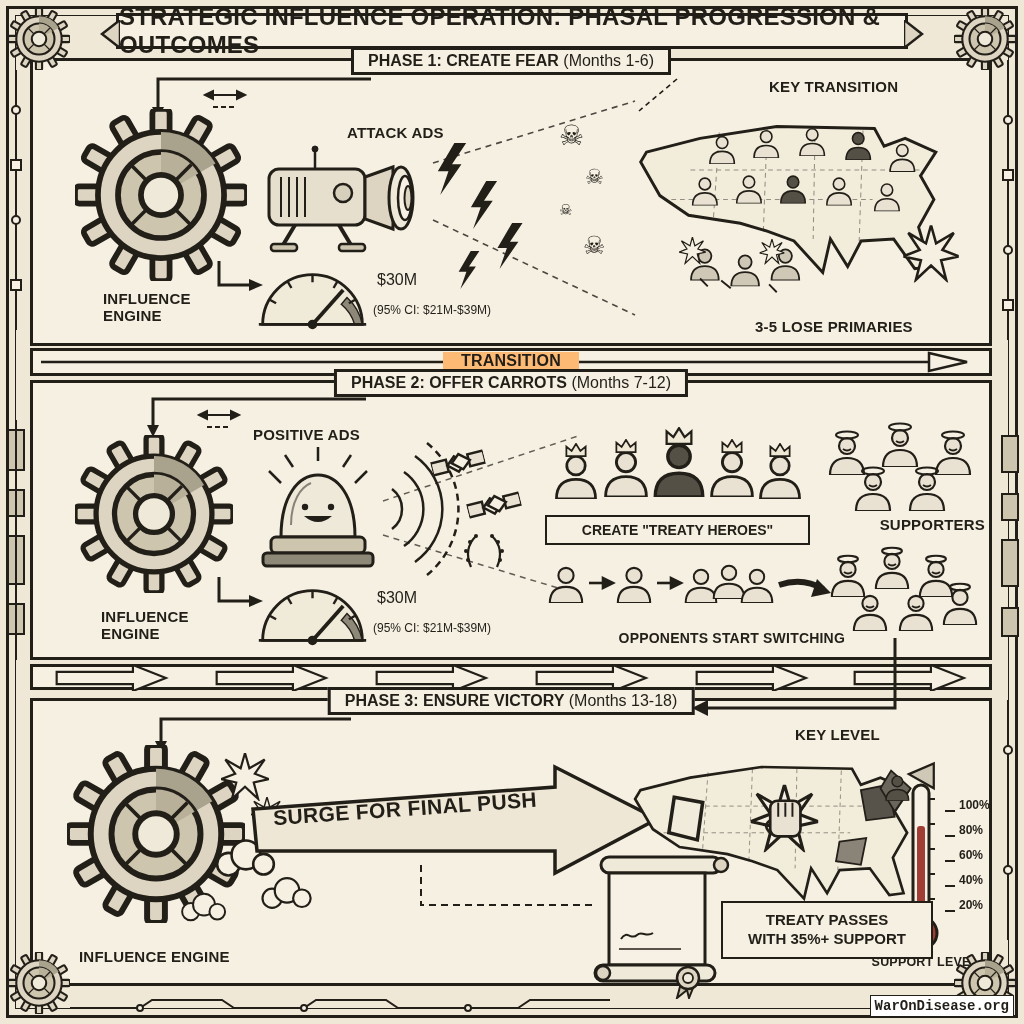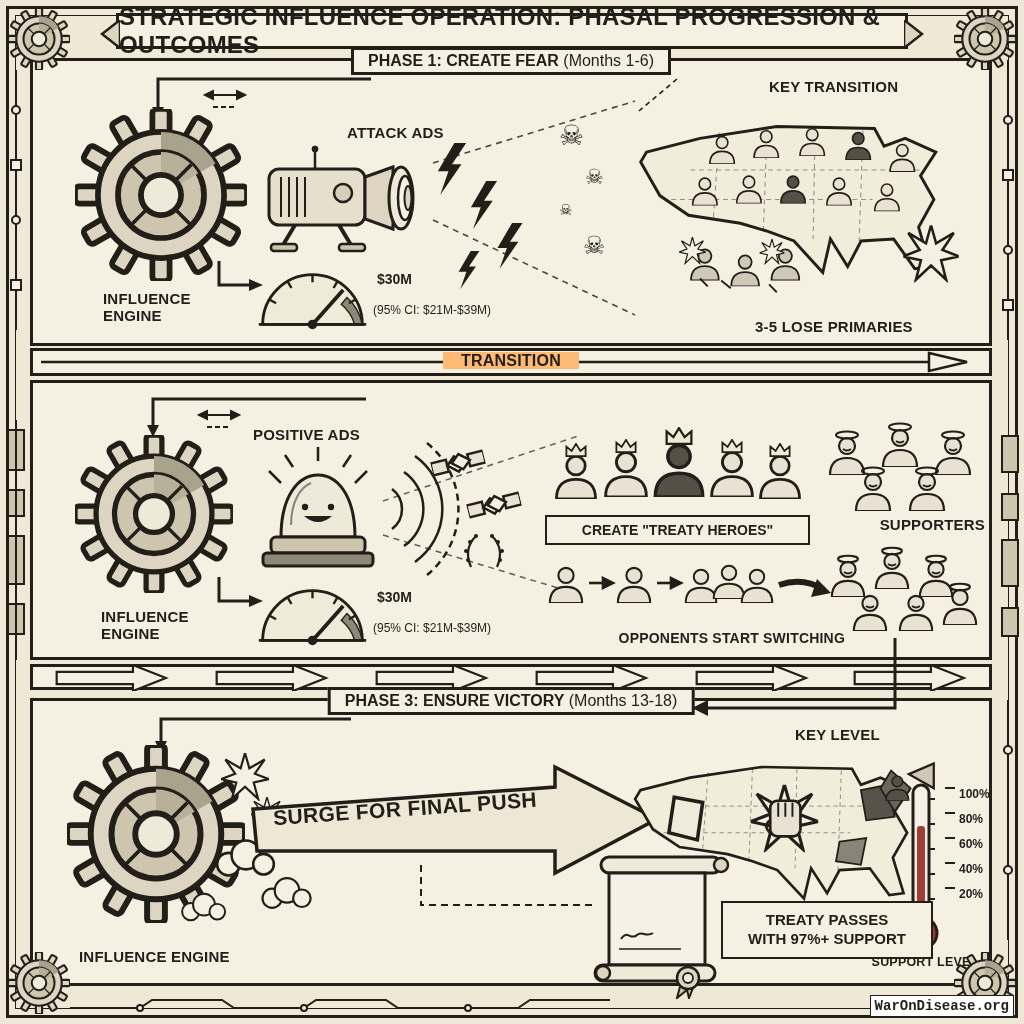--- a/index.html
+++ b/index.html
@@ -20,25 +20,25 @@
           background:#f5f0e2;border:3px solid #221e18;display:flex;align-items:center;
           justify-content:center;font-weight:bold;font-size:24px;letter-spacing:.2px;z-index:6}
   .banner{position:absolute;background:#f5f0e2;border:2.5px solid #221e18;display:flex;
           flex-direction:column;align-items:center;justify-content:center;text-align:center;
           font-weight:bold}
   .band{position:absolute;left:30px;width:962px;background:#f5f0e2;border:3px solid #221e18}
   .watermark{position:absolute;right:10px;top:995px;background:#ffffff;border:1.5px solid #221e18;
              padding:2px 4px;font-family:"Liberation Mono",monospace;font-weight:bold;
              font-size:14px;z-index:9}
   svg{display:block}
-  .money{font-weight:bold;font-size:14px}
+  .money{font-weight:normal;font-size:16px}
   .ci{font-size:12px}
   .surge-text{font-weight:bold;font-size:21px;letter-spacing:.4px;transform:rotate(-4deg);
               text-align:center}
-  .tick{height:25px;font-size:12px;font-weight:bold;display:flex;align-items:flex-start;gap:4px}
+  .tick{height:25px;font-size:12px;font-weight:bold;display:flex;align-items:flex-end;gap:4px}
   .tick:before{content:"";width:10px;height:2px;background:#221e18;display:inline-block}
 </style>
 </head>
 <body>
 
 <svg width="0" height="0" style="position:absolute">
   <defs>
     <symbol id="gear" viewBox="0 0 120 120">
       <g fill="#ddd5c1" stroke="#221e18" stroke-width="4">
         <rect x="54" y="0" width="12" height="18" rx="3" transform="rotate(0 60 60)"></rect>
@@ -312,20 +312,24 @@
   <svg class="abs" style="left:0;top:0" width="956" height="22">
     <line x1="8" y1="11" x2="896" y2="11" stroke="#221e18" stroke-width="2.5"></line>
     <polygon points="896,2 934,11 896,20" fill="#f5f0e2" stroke="#221e18" stroke-width="2.5"></polygon>
   </svg>
   <div class="abs lbl" style="left:0;top:1px;width:100%;text-align:center;font-size:16px">
     <span style="background:#fdba74;padding:0 18px">TRANSITION</span>
   </div>
 </div>
 
 <section class="panel" style="left:30px;top:380px;width:962px;height:280px">
+  <div class="ptitle">
+    <b>PHASE 2: OFFER CARROTS</b>
+    <span>(Months 7-12)</span>
+  </div>
 
   <svg class="abs" style="left:105px;top:4px" width="235" height="56">
     <polyline points="228,12 15,12 15,40" fill="none" stroke="#221e18" stroke-width="3"></polyline>
     <polygon points="9,38 21,38 15,50" fill="#221e18"></polygon>
   </svg>
   <svg class="abs" style="left:162px;top:24px" width="70" height="28">
     <g stroke="#221e18" stroke-width="2">
       <line x1="4" y1="8" x2="44" y2="8"></line>
         <polygon points="4,8 12,4 12,12" fill="#221e18"></polygon>
       <polygon points="44,8 36,4 36,12" fill="#221e18"></polygon>
@@ -568,21 +572,21 @@
     <circle cx="18" cy="126" r="7" fill="#ddd5c1" stroke="#221e18" stroke-width="2.5"></circle>
     <g>
       <polygon points="96,136 92,151 102,143 104,151 110,136" fill="#cdc5ae" stroke="#221e18" stroke-width="2"></polygon>
       <circle cx="103" cy="131" r="11" fill="#ddd5c1" stroke="#221e18" stroke-width="2.5"></circle>
       <circle cx="103" cy="131" r="5" fill="#efe9d9" stroke="#221e18" stroke-width="1.8"></circle>
     </g>
   </svg>
 
   <div class="banner" style="left:688px;top:200px;width:212px;height:58px;font-size:15px;line-height:1.25;z-index:5">
     <span>TREATY PASSES</span>
-    <span>WITH 97%+ SUPPORT</span>
+    <span>WITH 35%+ SUPPORT</span>
   </div>
 
   <svg class="abs" style="left:868px;top:78px" width="44" height="180">
     <rect x="12" y="6" width="16" height="132" rx="8" fill="#f6f1e4" stroke="#221e18" stroke-width="3"></rect>
     <rect x="16" y="47" width="8" height="93" rx="3" fill="#a13d35"></rect>
     <circle cx="20" cy="154" r="16" fill="#a13d35" stroke="#221e18" stroke-width="3"></circle>
     <g stroke="#221e18" stroke-width="2">
       <line x1="28" y1="20" x2="34" y2="20"></line>
           <line x1="28" y1="45" x2="34" y2="45"></line>
       <line x1="28" y1="70" x2="34" y2="70"></line>

